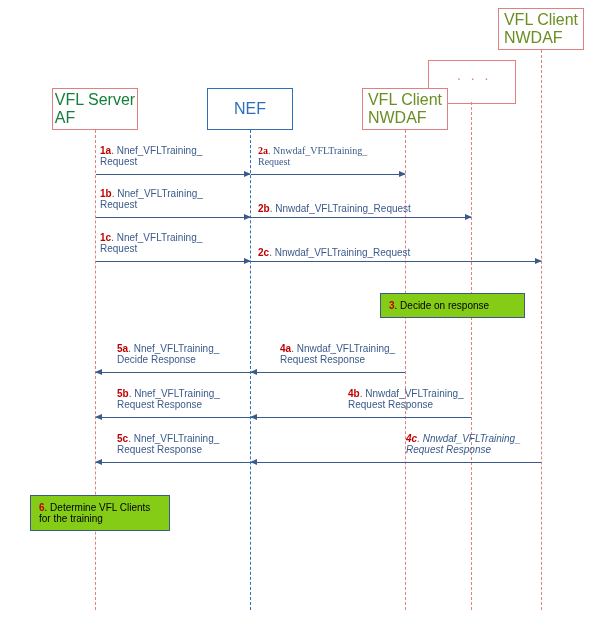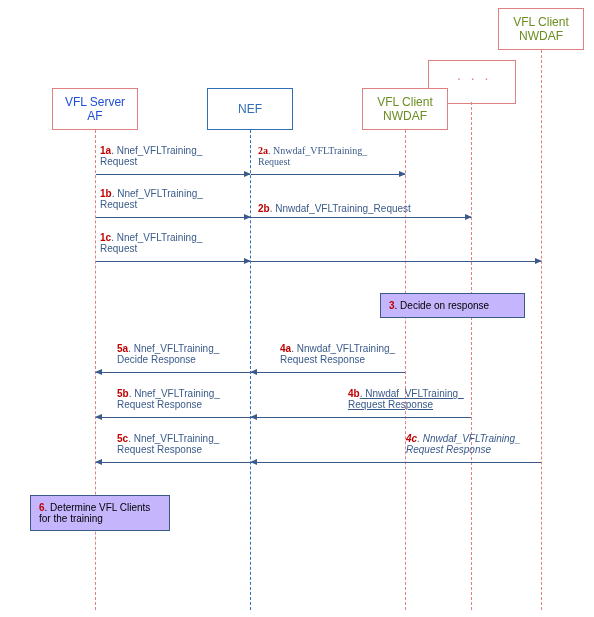--- a/index.html
+++ b/index.html
@@ -11,25 +11,24 @@
     }
     .canvas {
       position: relative;
       width: 594px;
       height: 617px;
     }
     .actor {
       position: absolute;
       border: 1px solid;
       background: white;
-      text-align: center;
       display: flex;
       align-items: center;
       justify-content: center;
-      font-size: 12px;
+      font-size: 16px;
       box-sizing: border-box;
     }
     .lifeline {
       position: absolute;
       width: 1px;
       border-left: 1px dashed;
     }
     .message-label {
       position: absolute;
       font-size: 10px;
@@ -61,21 +60,21 @@
       top: -3px;
       width: 0;
       height: 0;
       border-right: 7px solid #3a5a8a;
       border-top: 3.5px solid transparent;
       border-bottom: 3.5px solid transparent;
     }
     .note {
       position: absolute;
       border: 1px solid #3a5a8a;
-      background: #c4b5fd;
+      background: #84cc16;
       font-size: 10px;
       padding: 6px 8px;
       box-sizing: border-box;
     }
     .ellipsis-box {
       position: absolute;
       border: 1px solid #e08080;
       text-align: center;
       background: white;
       color: #e08080;
@@ -96,21 +95,21 @@
 
 <div class="canvas">
 
   <div class="actor" style="left:498px; top:8px; width:86px; height:42px; border-color:#e08080; color:#6b8e23; white-space:pre;">VFL Client
 NWDAF</div>
 
   <div class="ellipsis-box" style="left:428px; top:60px; width:86px; height:42px;">
   </div>
   <div class="ellipsis-dots" style="left:457px; top:67px;">. . .</div>
 
-  <div class="actor" style="left:52px; top:88px; width:86px; height:42px; border-color:#e08080; color:#1d4ed8; white-space:pre;">VFL Server
+  <div class="actor" style="left:52px; top:88px; width:86px; height:42px; border-color:#e08080; color:#15803d; white-space:pre;">VFL Server
 AF</div>
 
   <div class="actor" style="left:207px; top:88px; width:86px; height:42px; border-color:#2e6fb7; color:#2e6fb7;">NEF</div>
 
   <div class="actor" style="left:362px; top:88px; width:86px; height:42px; border-color:#e08080; color:#6b8e23; white-space:pre;">VFL Client
 NWDAF</div>
 
   <div class="lifeline" style="left:95px; top:130px; height:480px; border-color:#e08080;"></div>
   <div class="lifeline" style="left:250px; top:130px; height:480px; border-color:#2e6fb7;"></div>
   <div class="lifeline" style="left:405px; top:130px; height:480px; border-color:#e08080;"></div>
@@ -149,20 +148,23 @@
     </div>
 
   <div class="message-label" style="left:100px; top:232px;">
     <span class="step-num">1c</span><span style="white-space:pre;">. Nnef_VFLTraining_
 Request</span>
   </div>
   <div class="arrow" style="left:96px; top:261px; width:154px;">
       <div class="arrow-head-r"></div>
     </div>
 
+  <div class="message-label" style="left:258px; top:247px; width:200px;">
+    <span class="step-num">2c</span><span>. Nnwdaf_VFLTraining_Request</span>
+  </div>
   <div class="arrow" style="left:251px; top:261px; width:290px;">
       <div class="arrow-head-r"></div>
     </div>
 
   <div class="note" style="left:380px; top:293px; width:145px;">
     <span class="step-num">3</span><span>. Decide on response</span>
   </div>
 
   <div class="message-label" style="left:280px; top:343px;">
     <span class="step-num">4a</span><span style="white-space:pre;">. Nnwdaf_VFLTraining_
@@ -174,21 +176,21 @@
 
   <div class="message-label" style="left:117px; top:343px;">
     <span class="step-num">5a</span><span style="white-space:pre;">. Nnef_VFLTraining_
 Decide Response</span>
   </div>
   <div class="arrow" style="left:96px; top:372px; width:154px;">
       <div class="arrow-head-l"></div>
     </div>
 
   <div class="message-label" style="left:348px; top:388px;">
-    <span class="step-num">4b</span><span style="white-space:pre;text-decoration:underline;">. Nnwdaf_VFLTraining_
+    <span class="step-num">4b</span><span style="white-space:pre;">. Nnwdaf_VFLTraining_
 Request Response</span>
   </div>
   <div class="arrow" style="left:251px; top:417px; width:220px;">
       <div class="arrow-head-l"></div>
     </div>
 
   <div class="message-label" style="left:117px; top:388px;">
     <span class="step-num">5b</span><span style="white-space:pre;margin-top:32px;">. Nnef_VFLTraining_
 Request Response</span>
   </div>

